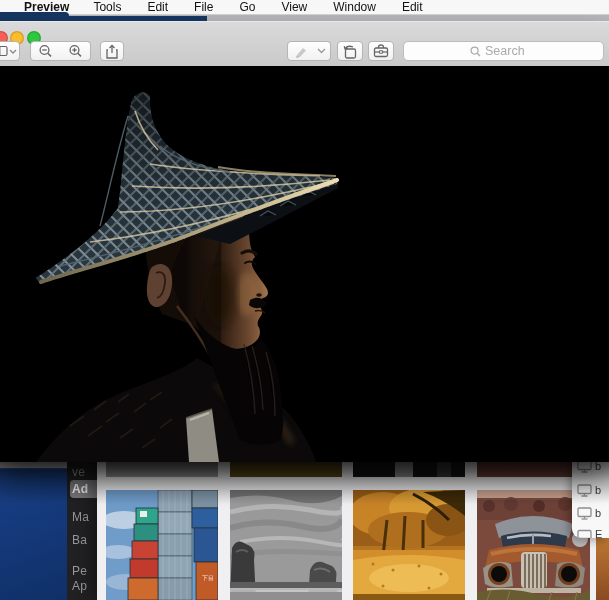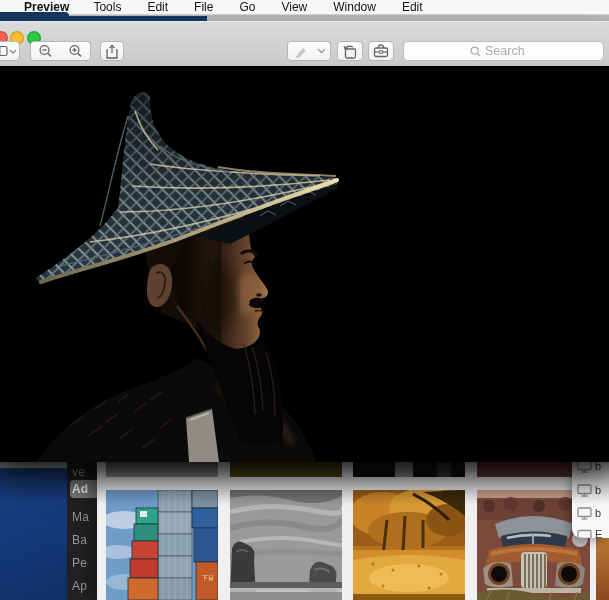--- a/index.html
+++ b/index.html
@@ -76,21 +76,21 @@
 <div class="screen">
 
   <div class="blue-window"></div>
 
   <div class="dark-sidebar">
     <span class="ds-item" style="top:3px;">ve</span>
     <div class="ds-row-sel"></div>
     <span class="ds-item sel" style="top:20px;">Ad</span>
     <span class="ds-item" style="top:48px;">Ma</span>
     <span class="ds-item" style="top:71px;">Ba</span>
-    <span class="ds-item" style="top:94px;">Pe</span>
+    <span class="ds-item" style="top:102px;">Pe</span>
     <span class="ds-item" style="top:117px;">Ap</span>
   </div>
 
   <div class="browser-window">
 
     <div class="thumb r1" style="left:9px;width:112px;background:linear-gradient(#77777a,#97979a);"></div>
     <div class="thumb r1" style="left:133px;width:112px;background:linear-gradient(#4d3f12,#5d4c16);"></div>
     <div class="thumb r1" style="left:256px;width:112px;background:#141416;">
       <div style="position:absolute;left:42px;top:0;width:18px;height:15px;background:#8f8f90;"></div>
       <div style="position:absolute;left:84px;top:0;width:14px;height:15px;background:#3a3a3c;"></div>

